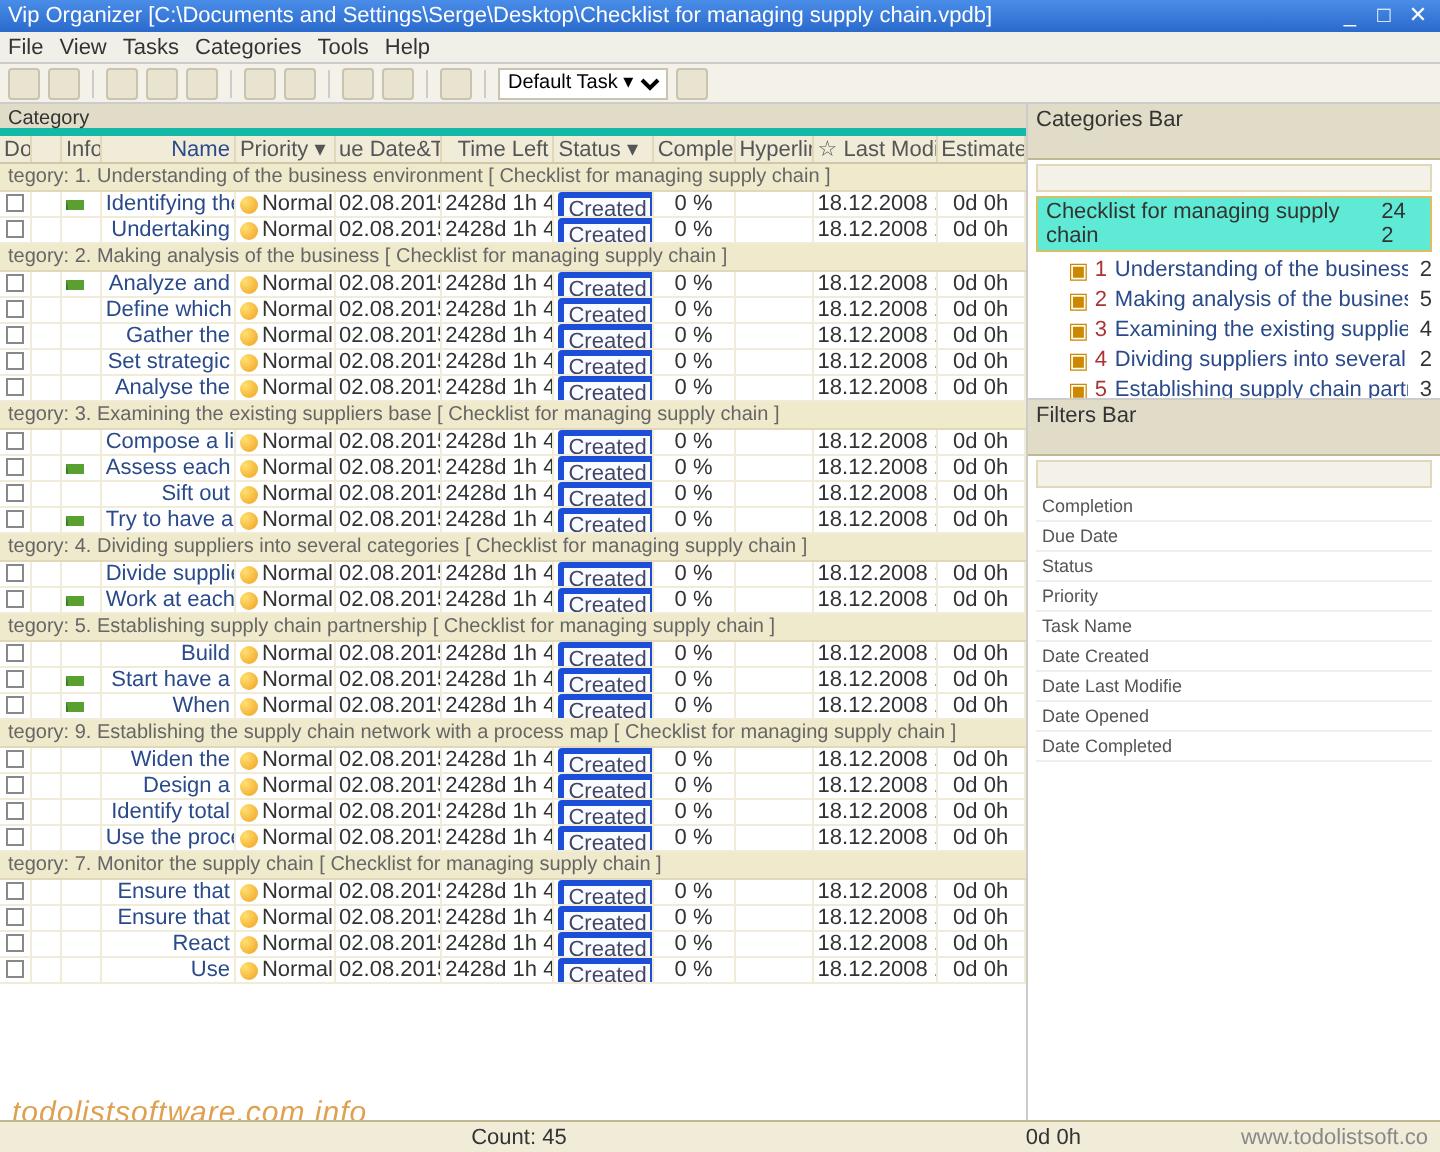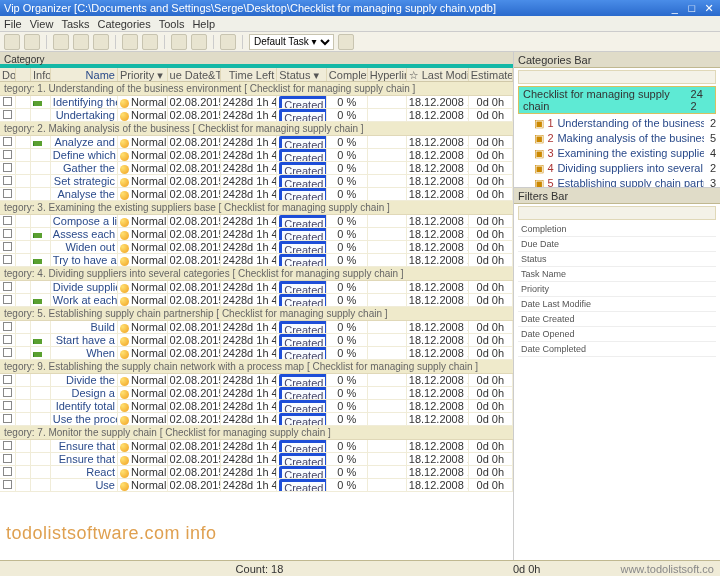--- a/index.html
+++ b/index.html
@@ -24,35 +24,35 @@
 .c-done{width:18px;text-align:center}.c-ic{width:16px}.c-info{width:22px}
 .c-name{width:76px;text-align:right;color:#2a4a8a}.c-pri{width:56px}
 .c-dd{width:60px;text-align:center}.c-tl{width:64px;text-align:right}
 .c-st{width:56px}.c-cmp{width:46px;text-align:center}.c-hl{width:44px}
 .c-lm{width:70px;text-align:center}.c-et{width:50px;text-align:center}
 .cb{display:inline-block;width:9px;height:9px;border:1px solid #888;background:#fff;margin-top:1px}
 .ball{display:inline-block;width:9px;height:9px;border-radius:50%;background:radial-gradient(circle at 30% 30%,#ffe070,#f0a020);vertical-align:middle;margin-right:2px}
 .flag{display:inline-block;width:9px;height:5px;background:#5aa030;border-top:3px solid #5aa030;border-left:1px solid #338020;margin-top:2px}
 .tag{display:inline-block;border:3px solid #1d4ed8;background:#f8fbff;border-radius:2px;padding:0 2px;color:#446}
 .right { width:206px; display:flex; flex-direction:column; overflow:hidden; background:#fff; }
-.panehdr { background:#e0dcc8; height:16px; line-height:16px; padding:0 4px; font-size:10px; border-bottom:1px solid #c0b890; display:flex; justify-content:space-between; }
+.panehdr { background:#e0dcc8; height:28px; line-height:16px; padding:0 4px; font-size:10px; border-bottom:1px solid #c0b890; display:flex; justify-content:space-between; }
 .panehdr .ic { width:12px;height:12px;background:#c8c4a8; }
 .catpane { padding:2px 4px; height:120px; border-bottom:1px solid #ccc; overflow:hidden; }
 .catroot { background:#5eead4; border:1px solid #d8c060; padding:1px 4px; margin:2px 0; font-size:9px; display:flex; justify-content:space-between;}
 .catitem { font-size:9px; padding:1px 0 1px 16px; display:flex; }
 .catitem .num{width:10px;color:#a33;display:inline-block}
 .catitem .txt{flex:1;color:#2a4a8a;overflow:hidden;white-space:nowrap}
 .catitem .cnt{width:12px;text-align:right;color:#333}
 .filterpane { padding:2px 4px; flex:1; }
 .filtertool { height:14px; background:#f4f2e8; border:1px solid #e0d8b8; margin-bottom:2px; }
 .fitem { font-size:9px; padding:2px 3px; border-bottom:1px solid #eee; color:#555; }
 .status { position:absolute; bottom:0; left:0; right:0; height:16px; background:#f0ecd8; border-top:1px solid #c0b890; font-size:10px; line-height:16px; padding:0 6px; display:flex; }
 .status .mid{margin-left:auto;margin-right:auto}
 .status .rt{color:#888}
-.watermark{position:absolute;bottom:32px;left:6px;color:#dfa050;font-size:18px;letter-spacing:.5px}
+.watermark{position:absolute;bottom:11px;left:6px;color:#dfa050;font-size:15px;font-style:italic;letter-spacing:.5px}
 </style>
 </head>
 <body>
 
 <div class="titlebar">
   <span>Vip Organizer  [C:\Documents and Settings\Serge\Desktop\Checklist for managing supply chain.vpdb]</span>
   <span class="winbtns">
     <span>_</span>
     <span>□</span>
     <span>✕</span>
@@ -225,21 +225,21 @@
       <div class="c-st"><span class="tag">Created</span></div>
       <div class="c-cmp">0 %</div>
       <div class="c-hl"></div>
       <div class="c-lm">18.12.2008 19:0</div>
       <div class="c-et">0d 0h</div>
     </div>
         <div class="row">
       <div class="c-done"><span class="cb"></span></div>
       <div class="c-ic"></div>
       <div class="c-info"></div>
-      <div class="c-name">Widen out</div>
+      <div class="c-name">Sift out</div>
       <div class="c-pri"><span class="ball"></span>Normal</div>
       <div class="c-dd">02.08.2015</div>
       <div class="c-tl">2428d 1h 41m</div>
       <div class="c-st"><span class="tag">Created</span></div>
       <div class="c-cmp">0 %</div>
       <div class="c-hl"></div>
       <div class="c-lm">18.12.2008 19:0</div>
       <div class="c-et">0d 0h</div>
     </div>
         <div class="row">
@@ -326,21 +326,21 @@
       <div class="c-cmp">0 %</div>
       <div class="c-hl"></div>
       <div class="c-lm">18.12.2008 19:0</div>
       <div class="c-et">0d 0h</div>
     </div>
         <div class="grp">tegory: 9. Establishing the supply chain network with a process map   [ Checklist for managing supply chain ]</div>
         <div class="row">
       <div class="c-done"><span class="cb"></span></div>
       <div class="c-ic"></div>
       <div class="c-info"></div>
-      <div class="c-name">Divide the</div>
+      <div class="c-name">Widen the</div>
       <div class="c-pri"><span class="ball"></span>Normal</div>
       <div class="c-dd">02.08.2015</div>
       <div class="c-tl">2428d 1h 41m</div>
       <div class="c-st"><span class="tag">Created</span></div>
       <div class="c-cmp">0 %</div>
       <div class="c-hl"></div>
       <div class="c-lm">18.12.2008 19:0</div>
       <div class="c-et">0d 0h</div>
     </div>
         <div class="row">
@@ -493,31 +493,31 @@
     <div class="panehdr">
       <span>Filters Bar</span>
       <span><span class="ic"></span> <span class="ic"></span></span>
     </div>
     <div class="filterpane">
       <div class="filtertool"></div>
       <div id="filters">
           <div class="fitem">Completion</div>
           <div class="fitem">Due Date</div>
           <div class="fitem">Status</div>
+          <div class="fitem">Priority</div>
           <div class="fitem">Task Name</div>
-          <div class="fitem">Priority</div>
+          <div class="fitem">Date Created</div>
           <div class="fitem">Date Last Modifie</div>
-          <div class="fitem">Date Created</div>
           <div class="fitem">Date Opened</div>
           <div class="fitem">Date Completed</div>
         </div>
     </div>
   </div>
 </div>
 
 <div class="watermark">todolistsoftware.com   info</div>
 
 <div class="status">
   <span></span>
-  <span class="mid">Count: 18</span>
+  <span class="mid">Count: 45</span>
   <span style="margin-right:80px">0d 0h</span>
   <span class="rt">www.todolistsoft.co</span>
 </div>
 
 </body></html>

